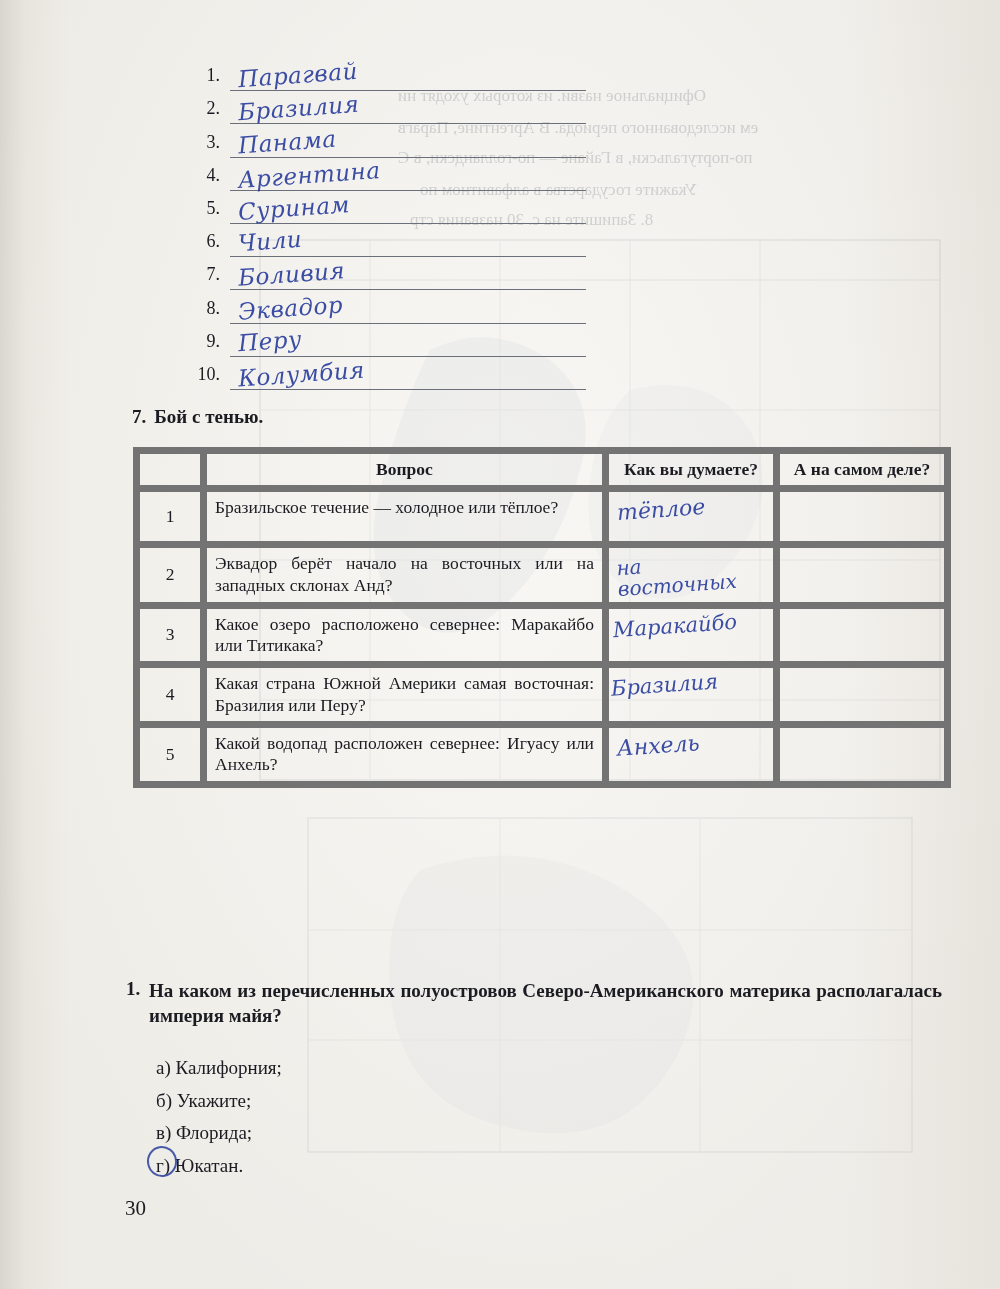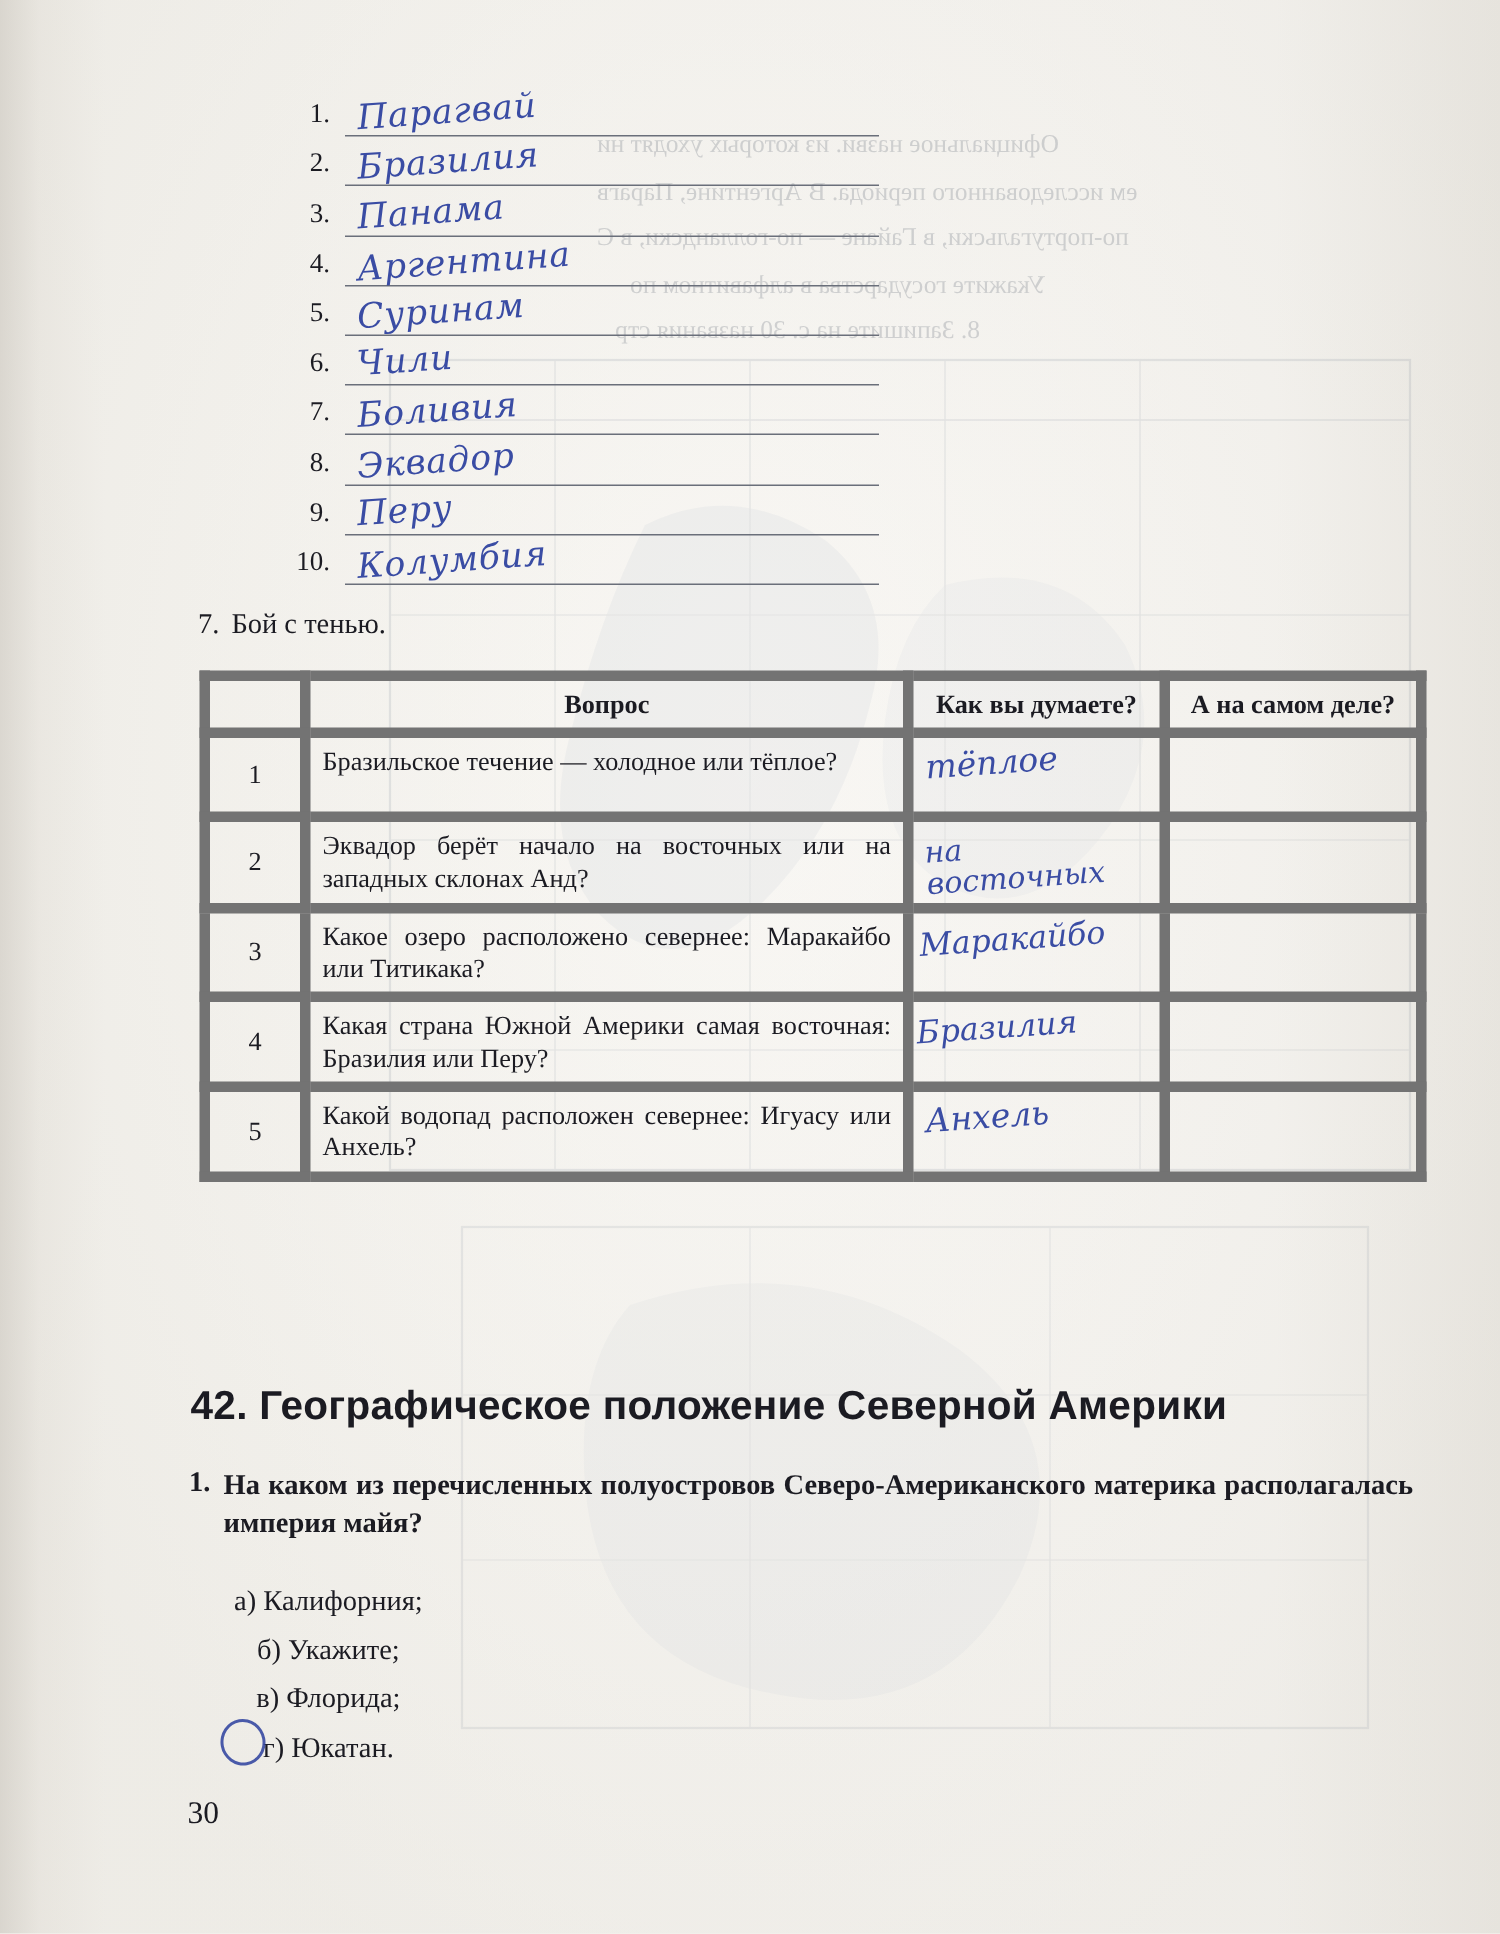--- a/index.html
+++ b/index.html
@@ -47,21 +47,21 @@
     letter-spacing:0.5px;
     transform:rotate(-4deg);
     display:inline-block;
     position:absolute;
     bottom:2px;left:8px;
     white-space:nowrap;
     opacity:0.92;
   }
 
   
-  .task7{position:absolute;left:132px;top:406px;font-size:19px;font-weight:normal;}
+  .task7{position:absolute;left:132px;top:406px;font-size:19px;font-weight:bold;}
   .task7 .n{margin-right:8px;}
 
   
   table.shadow-fight{
     position:absolute;left:133px;top:447px;width:818px;
     border-collapse:collapse;
     table-layout:fixed;
   }
   table.shadow-fight td,table.shadow-fight th{
     border:7px solid #737373;
@@ -92,21 +92,21 @@
   
   .sec-title{
     position:absolute;left:127px;top:922px;
     font-family:"Liberation Sans", sans-serif;
     font-weight:bold;font-size:27px;letter-spacing:0.2px;
   }
   .q1{position:absolute;left:126px;top:978px;width:816px;}
   .q1 .qnum{position:absolute;left:0;top:0;font-weight:bold;font-size:19px;}
   .q1 .qbody{margin-left:23px;font-weight:bold;font-size:19px;line-height:1.32;text-align:justify;text-align-last:left;}
   .opts{position:absolute;left:156px;top:1052px;font-size:19px;line-height:1.72;}
-  .opt{position:relative;text-align:center;}
+  .opt{position:relative;}
   .circle-mark{
     position:absolute;left:-9px;top:-4px;width:26px;height:27px;
     border:2px solid #2b3f9e;border-radius:50%;
     transform:rotate(-10deg);
     opacity:0.85;
   }
   .pagenum{position:absolute;left:125px;top:1196px;font-size:21px;}
 </style>
 </head>
 <body>
@@ -246,21 +246,20 @@
       </tr>
       <tr style="height:56px;">
         <td class="col-idx">5</td>
         <td class="q-text">Какой водопад расположен севернее: Игуасу или Анхель?</td>
         <td><span class="cell-hand">Анхель</span></td>
         <td></td>
       </tr>
     </tbody>
   </table>
 
-  <div class="sec-title">42. Географическое положение Северной Америки</div>
 
   <div class="q1">
     <span class="qnum">1.</span>
     <div class="qbody">На каком из перечисленных полуостровов Северо-Американского материка располагалась империя майя?</div>
   </div>
 
   <div class="opts">
     <div class="opt"><span>а) Калифорния;</span></div>
     <div class="opt"><span>б) Укажите;</span></div>
     <div class="opt"><span>в) Флорида;</span></div>

